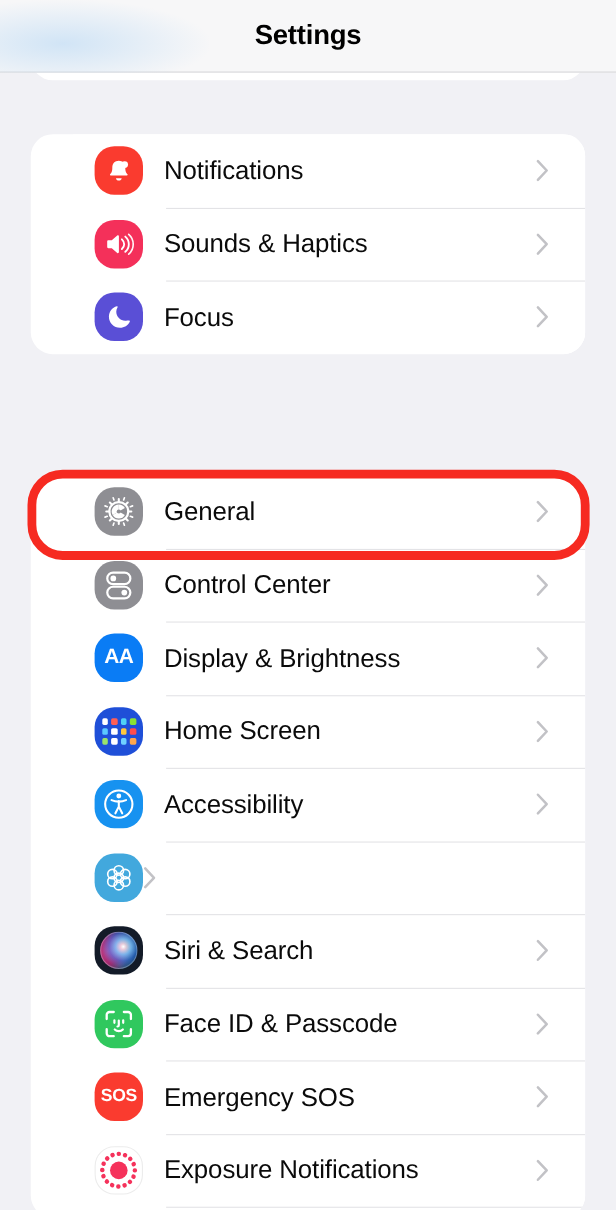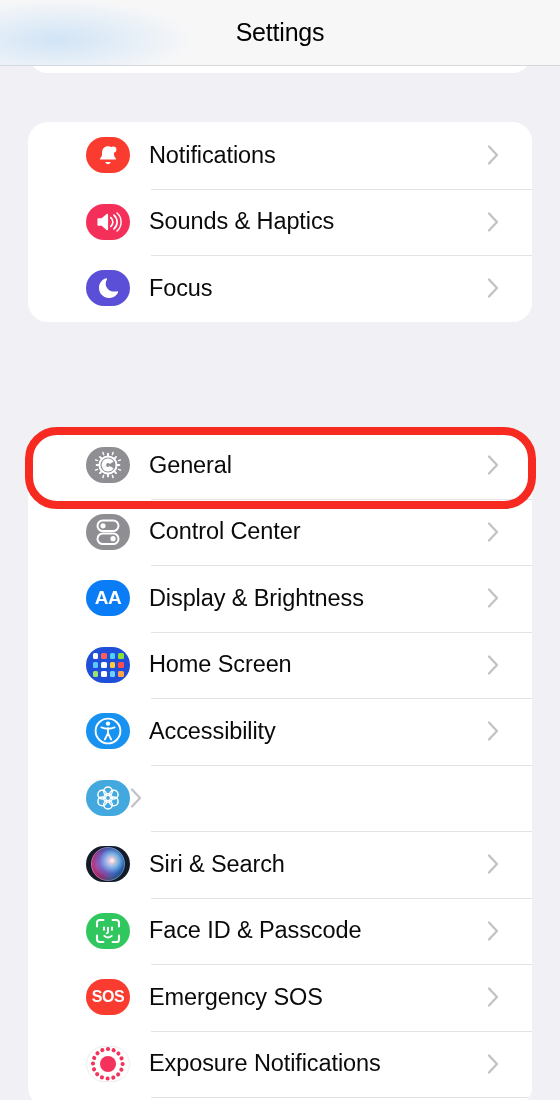--- a/index.html
+++ b/index.html
@@ -40,21 +40,21 @@
   .navbar::before {
     content: "";
     position: absolute;
     left: 0; top: 0;
     width: 190px; height: 66px;
     background: radial-gradient(ellipse at 30% 60%, rgba(196,222,245,0.75) 0%, rgba(196,222,245,0.0) 72%);
     pointer-events: none;
   }
   .nav-title {
     font-size: 25px;
-    font-weight: normal;
+    font-weight: bold;
     color: #000;
     letter-spacing: -0.2px;
     z-index: 2;
   }
 
   
   .card {
     position: absolute;
     left: 28px;
     width: 504px;
@@ -101,21 +101,21 @@
     height: 22px;
     flex: 0 0 auto;
     margin-right: 14px;
   }
   .chevron svg { display: block; }
 
   
   .icon {
     position: relative;
     width: 44px;
-    height: 36px;
+    height: 44px;
     border-radius: 18px;
     flex: 0 0 auto;
     display: flex;
     align-items: center;
     justify-content: center;
     overflow: hidden;
   }
   .icon svg { display: block; }
 
   .ic-sos-text {

